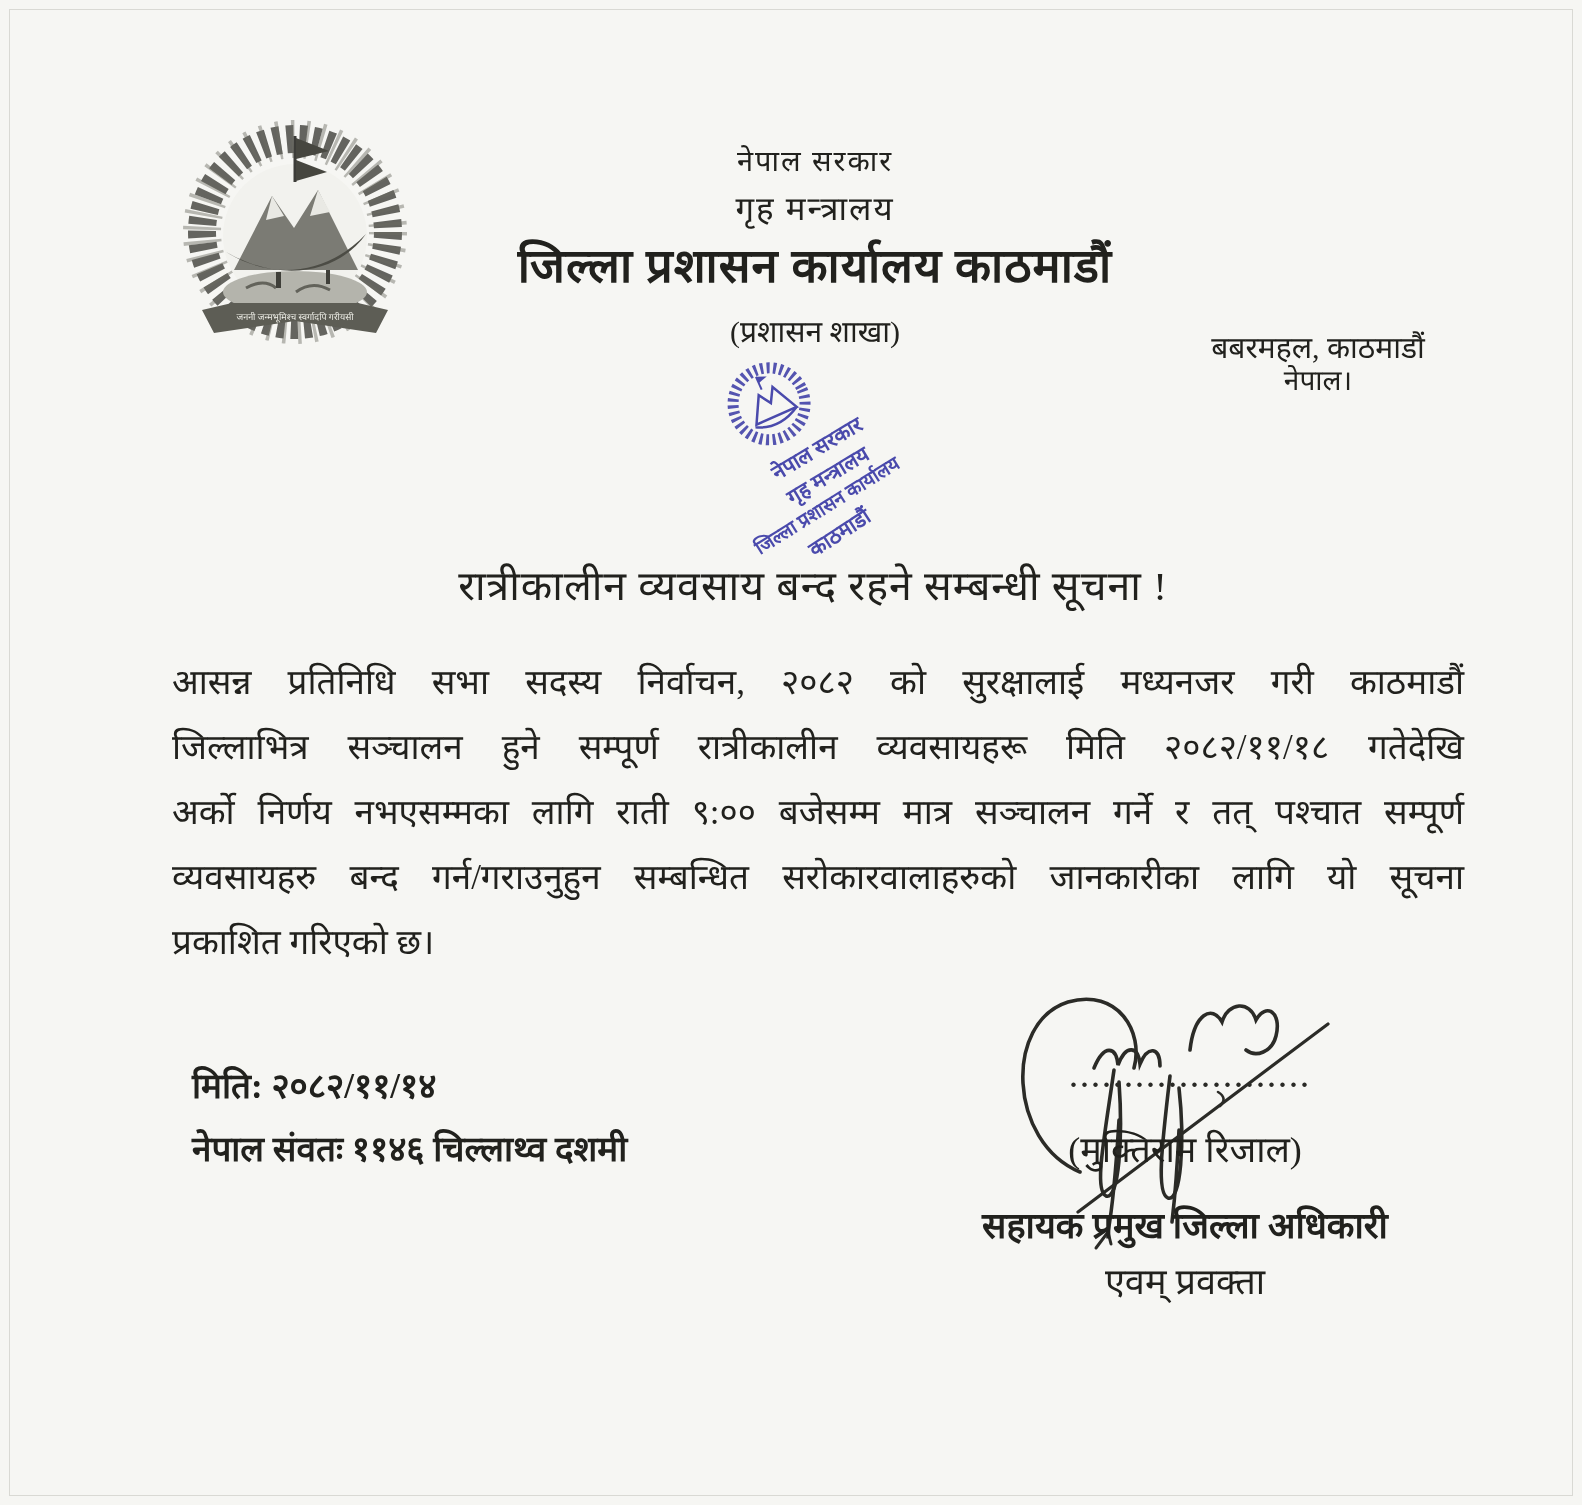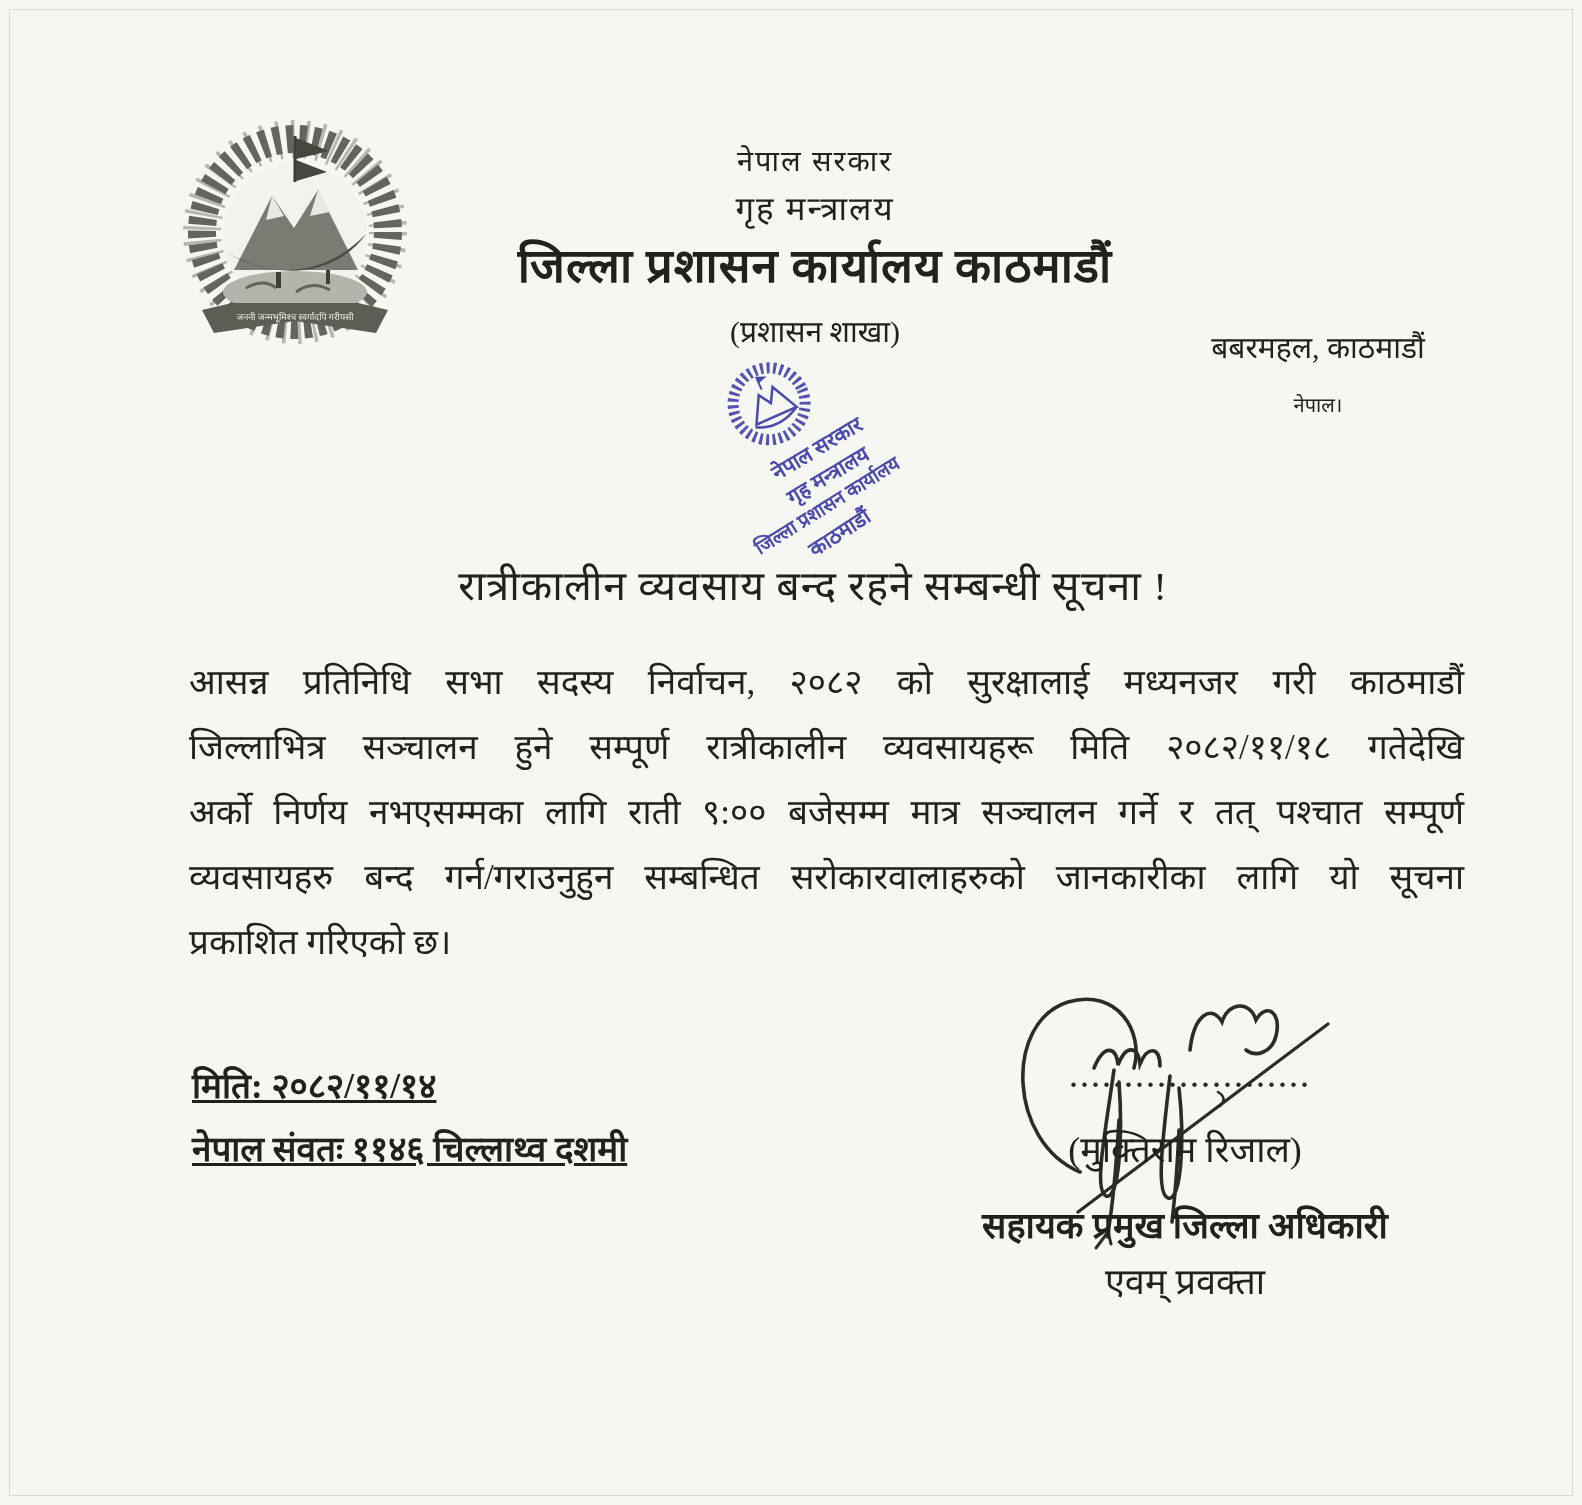--- a/index.html
+++ b/index.html
@@ -14,40 +14,40 @@
   }
   .abs { position:absolute; }
   .center { text-align:center; }
 
   
   .lh-gov      { left:400px; top:140px;  width:830px; font-size:29px; letter-spacing:2px; }
   .lh-ministry { left:400px; top:185px;  width:830px; font-size:33px; letter-spacing:2px; }
   .lh-office   { left:330px; top:232px;  width:970px; font-size:47px; font-weight:700; letter-spacing:1px; white-space:nowrap; }
   .lh-branch   { left:400px; top:310px;  width:830px; font-size:30px; }
   .addr1 { left:1178px; top:326px; width:280px; font-size:30px; white-space:nowrap; }
-  .addr2 { left:1178px; top:391px; width:280px; font-size:20px; }
+  .addr2 { left:1178px; top:360px; width:280px; font-size:28px; }
 
   
   .emblem { left:176px; top:120px; width:238px; height:228px; }
   .emblem svg { width:100%; height:100%; }
 
   
   .stamp { left:702px; top:348px; width:250px; height:210px; opacity:.92; }
   .stamp svg { width:100%; height:100%; filter:blur(.3px); }
 
   
   .title { left:48px; top:556px; width:1530px; font-size:41px; font-weight:400; letter-spacing:1px; }
 
   
   .body { left:172px; top:650px; width:1292px; font-size:35px; line-height:65px; }
-  .body .bl { text-align:justify; text-align-last:justify; white-space:normal;margin-left:17px; }
+  .body .bl { text-align:justify; text-align-last:justify; white-space:normal; }
   .body .bl.last { text-align:center; text-align-last:left; }
 
   
-  .dates { left:192px; top:1055px; font-size:35px; font-weight:600; line-height:63px; white-space:nowrap;text-decoration:underline; }
+  .dates { left:192px; top:1055px; font-size:35px; font-weight:600; line-height:63px; white-space:nowrap; }
 
   
   .sig-dots  { left:1026px; top:1062px; width:330px; font-size:28px; font-weight:900; letter-spacing:4px; white-space:nowrap; overflow:hidden; color:#2a2a26; }
   .sig-name  { left:1005px; top:1124px; width:360px; font-size:36px; font-weight:400; white-space:nowrap; }
   .sig-role1 { left:935px;  top:1200px; width:500px; font-size:36px; font-weight:600; white-space:nowrap; }
   .sig-role2 { left:935px;  top:1256px; width:500px; font-size:36px; font-weight:400; }
   .sig-scribble { left:982px; top:970px; width:380px; height:300px; pointer-events:none; }
   .sig-scribble svg { width:100%; height:100%; }
 </style>
 </head>

